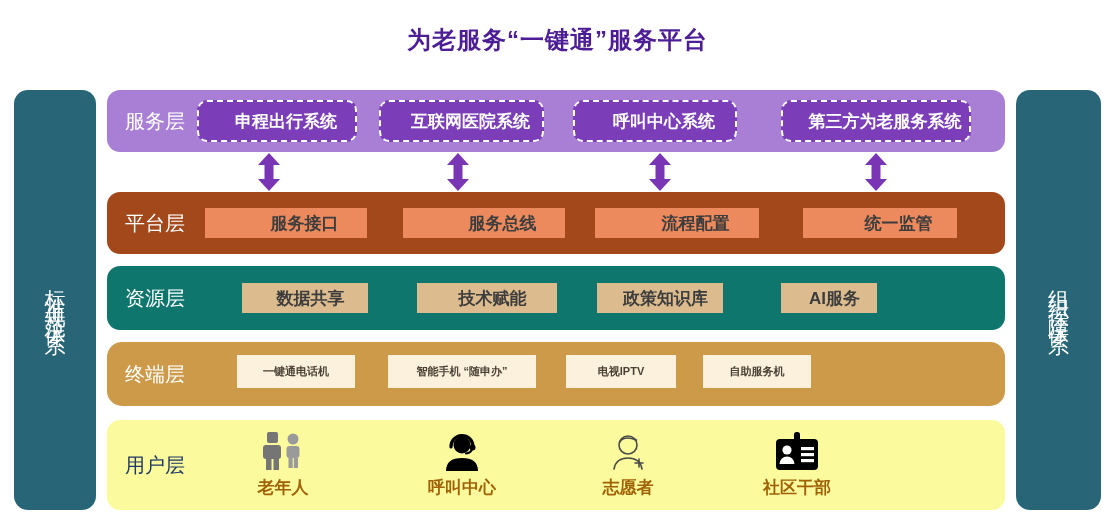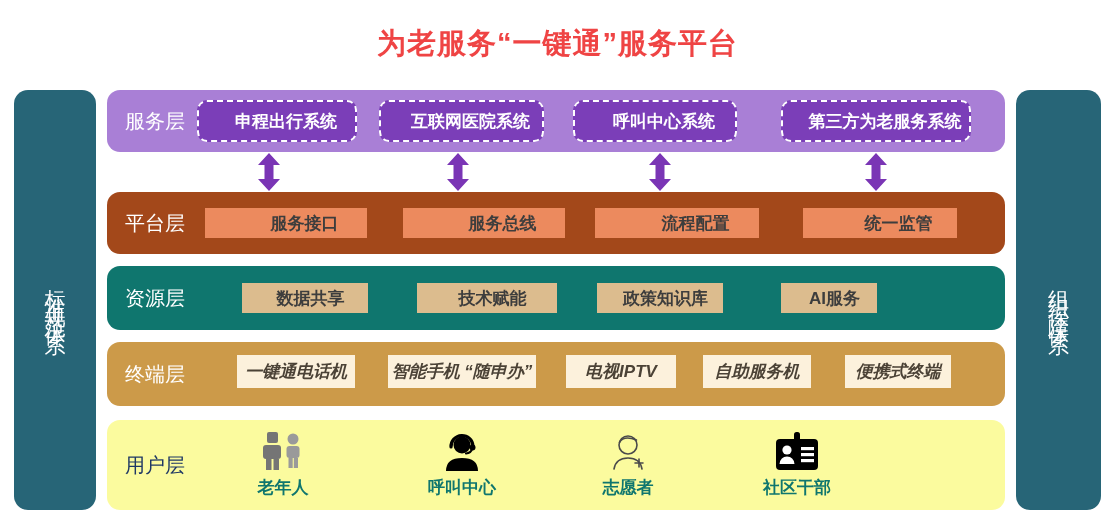--- a/index.html
+++ b/index.html
@@ -1,63 +1,63 @@
 <!DOCTYPE html>
 <html><head>
 <meta charset="utf-8">
 <style>
   * { margin:0; padding:0; box-sizing:border-box; }
   html,body { background:#ffffff; }
   body { font-family:"Liberation Sans","DejaVu Sans",sans-serif; }
   .canvas { position:relative; width:1115px; height:531px; background:#ffffff; overflow:hidden; }
 
   .title { position:absolute; left:0; top:24px; width:100%; text-align:center;
-           font-size:29px; font-weight:bold; color:#ef4444; letter-spacing:1px; }
+           font-size:24px; font-weight:bold; color:#4c1d95; letter-spacing:1px; }
 
   .pillar { position:absolute; top:90px; height:420px; width:82px; background:#276577;
             border-radius:14px; display:flex; align-items:center; justify-content:center; }
   .pillar-left { left:14px; }
   .pillar-right { left:1016px; width:85px; }
   .pillar-text { writing-mode:vertical-rl; text-orientation:upright; color:#ffffff;
                  font-size:21px; letter-spacing:9px; }
 
   .layer { position:absolute; left:107px; width:898px; border-radius:13px; }
   .layer-label { position:absolute; left:18px; top:50%; transform:translateY(-50%);
                  color:#ffffff; font-size:20px; white-space:nowrap; }
 
   .layer-service  { top:90px;  height:62px; background:#A97FD6; }
   .layer-platform { top:192px; height:62px; background:#A3481A; }
   .layer-resource { top:266px; height:64px; background:#0f766e; }
-  .layer-terminal { top:342px; height:64px; background:#CC9A49; }
+  .layer-terminal { top:342px; height:64px; background:#CC9A49;border-radius:15px; }
   .layer-user     { top:420px; height:90px; background:#FBFB9E; }
   .layer-user .layer-label { color:#1F3864; }
 
   .sbox { position:absolute; top:10px; height:42px; background:#7B3EB8;
           border:2px dashed #ffffff; border-radius:10px; color:#ffffff;
           font-size:17px; font-weight:bold; display:flex; align-items:center;
           justify-content:center; white-space:nowrap;padding-left:18px; }
 
   .pbox { position:absolute; top:16px; height:30px; background:#EC8A5E; color:#3D3D3D;
           font-size:17px; font-weight:bold; display:flex; align-items:center;
           justify-content:center; white-space:nowrap;padding-left:37px; }
 
   .rbox { position:absolute; top:17px; height:30px; background:#DCBC8E; color:#3D3D3D;
           font-size:17px; font-weight:bold; display:flex; align-items:center;
           justify-content:center; white-space:nowrap;padding-left:11px; }
 
   .tbox { position:absolute; top:13px; height:33px; background:#FCF1DC; color:#4B4236;
-          font-size:17px; font-weight:bold; display:flex; align-items:center;
-          justify-content:center; white-space:nowrap;font-style:italic; }
+          font-size:11px; font-weight:bold; display:flex; align-items:center;
+          justify-content:center; white-space:nowrap; }
 
   .arrow { position:absolute; top:153px; width:22px; height:38px; }
 
   .user-item { position:absolute; top:10px; width:130px; display:flex; flex-direction:column;
                align-items:center; gap:4px; }
   .user-icon { height:42px; display:flex; align-items:flex-end; justify-content:center; }
-  .user-caption { font-size:17px; font-weight:bold; color:#0f766e; white-space:nowrap; }
+  .user-caption { font-size:17px; font-weight:bold; color:#a16207; white-space:nowrap; }
 </style>
 </head>
 <body>
 
 <div class="canvas">
 
   <div class="title">为老服务“一键通”服务平台</div>
 
   <div class="pillar pillar-left">
     <div class="pillar-text">标准规范体系</div>
@@ -110,21 +110,20 @@
     <div class="rbox" style="left:490px;width:126px">政策知识库</div>
     <div class="rbox" style="left:674px;width:96px">AI服务</div>
   </div>
 
   <div class="layer layer-terminal">
     <div class="layer-label">终端层</div>
     <div class="tbox" style="left:130px;width:118px">一键通电话机</div>
     <div class="tbox" style="left:281px;width:148px">智能手机 “随申办”</div>
     <div class="tbox" style="left:459px;width:110px">电视IPTV</div>
     <div class="tbox" style="left:596px;width:108px">自助服务机</div>
-    <div class="tbox" style="left:738px;width:106px">便携式终端</div>
   </div>
 
   <div class="layer layer-user">
     <div class="layer-label">用户层</div>
 
     <div class="user-item" style="left:111px">
       <div class="user-icon">
         <svg width="46" height="40" viewBox="0 0 46 40">
           <g fill="#757575">
             <rect x="7" y="0" width="11" height="11" rx="2"></rect>

